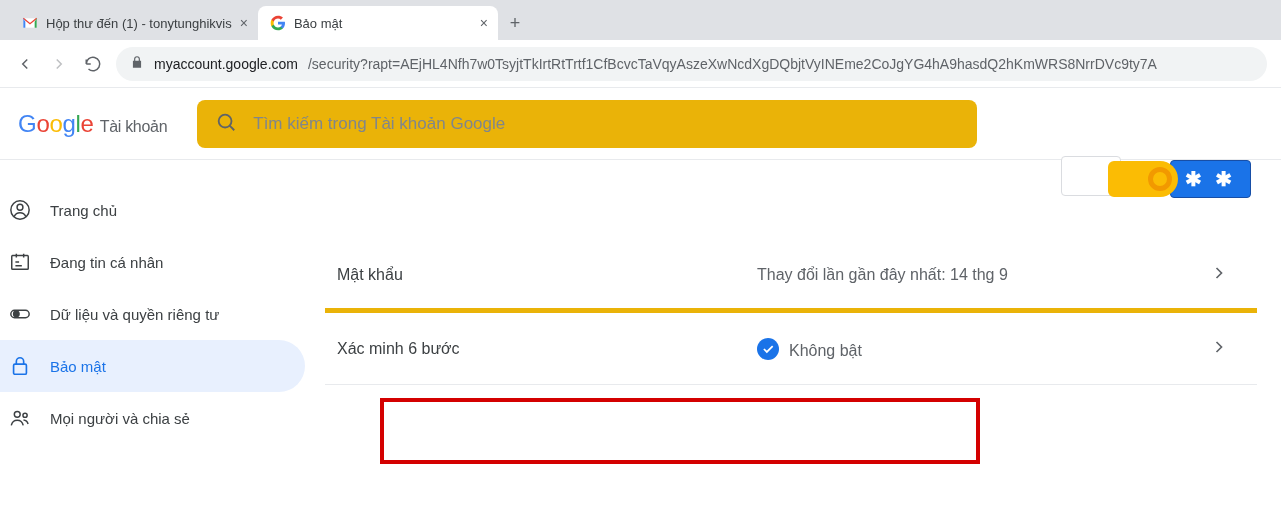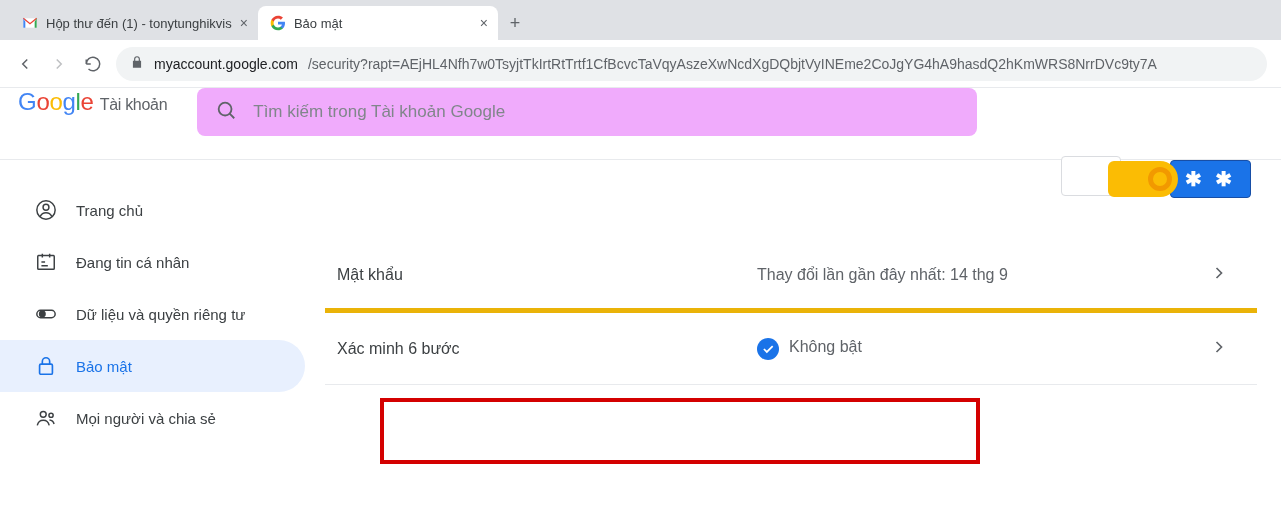--- a/index.html
+++ b/index.html
@@ -16,51 +16,51 @@
 
   .addr-bar { display: flex; align-items: center; height: 48px; background: #fff; padding: 0 14px; gap: 12px; border-bottom: 1px solid #e8eaed; }
   .nav-btn { width: 22px; height: 22px; display: flex; align-items: center; justify-content: center; color: #5f6368; cursor: pointer; }
   .nav-btn svg { width: 18px; height: 18px; }
   .url-pill { flex: 1; height: 34px; background: #f1f3f4; border-radius: 17px; display: flex; align-items: center; padding: 0 14px; gap: 10px; color: #202124; font-size: 14px; }
   .url-pill .host { color: #202124; }
   .url-pill .path { color: #5f6368; }
   .lock-icon { width: 14px; }
 
   
-  .page-header { display: flex; height: 72px; padding: 0 18px; border-bottom: 1px solid #e8eaed; gap: 30px; }
+  .page-header { display: flex; align-items: center; height: 72px; padding: 0 18px; border-bottom: 1px solid #e8eaed; gap: 30px; }
   .g-logo { font-size: 24px; font-weight: 500; letter-spacing: -0.3px; display: flex; align-items: baseline; gap: 6px; }
   .g-google { display: inline-block; }
   .g-google .b { color:#4285F4; } .g-google .r { color:#EA4335; } .g-google .y { color:#FBBC05; } .g-google .g { color:#34A853; }
   .g-product { color:#5f6368; font-size: 16px; font-weight: 400; }
 
-  .searchbox { flex: 0 0 780px; height: 48px; background: #f0abfc; border-radius: 8px; display: flex; align-items: center; padding: 0 18px; gap: 16px; }
+  .searchbox { flex: 0 0 780px; height: 48px; background: #eab308; border-radius: 8px; display: flex; align-items: center; padding: 0 18px; gap: 16px; }
   .searchbox input { border: none; background: transparent; outline: none; font-size: 17px; color: #5f6368; flex: 1; }
   .searchbox input::placeholder { color: #80868b; }
 
   
   .content { display: flex; height: calc(513px - 40px - 48px - 72px); }
   .sidebar { width: 305px; padding-top: 24px; }
-  .side-item { display: flex; align-items: center; gap: 18px; height: 52px; padding-left: 34px; font-size: 15px; color: #3c4043; border-top-right-radius: 26px; border-bottom-right-radius: 26px; cursor: pointer; }
+  .side-item { display: flex; align-items: center; gap: 18px; height: 52px; padding-left: 8px; font-size: 15px; color: #3c4043; border-top-right-radius: 26px; border-bottom-right-radius: 26px; cursor: pointer; }
   .side-item.active { background: #e8f0fe; color: #1a73e8; }
   .side-item.active svg { stroke: #1a73e8; fill: none; }
   .side-item svg { width: 22px; height: 22px; }
   .side-icon { width: 24px; display:flex; justify-content:center; }
 
   .main { flex: 1; padding-top: 0; position: relative; }
   .illus { position: absolute; right: 30px; top: 0; display:flex; align-items:center; }
   .illus .key { width:70px; height:36px; background:#fbbc04; border-radius:6px 18px 18px 6px; position:relative; }
   .illus .key::after { content:""; position:absolute; right:6px; top:6px; width:24px; height:24px; border:5px solid #f29900; border-radius:50%; box-sizing:border-box; }
   .illus .pwd { margin-left:-8px; background:#1a73e8; color:#fff; padding:6px 14px; border-radius:4px; font-size:20px; font-weight:700; letter-spacing:4px; border:1px solid #174ea6;}
   .illus .behind { position:absolute; right:130px; top:-4px; width:60px; height:40px; border:1px solid #dadce0; border-radius:4px; background:#fff; }
 
   .card { margin-left: 20px; margin-right: 24px; margin-top: 80px; border-top:1px solid transparent; }
   .row { display:flex; align-items:center; height: 72px; border-bottom: 5px solid #eab308; padding: 0 28px 0 12px; cursor:pointer; position: relative; }
   .row:last-child { border-bottom:1px solid #e8eaed; }
   .row .label { flex: 0 0 420px; font-size: 16px; color:#3c4043; }
-  .row .value { flex: 1; font-size: 16px; color:#5f6368; display:flex; align-items:flex-start; gap:10px; }
+  .row .value { flex: 1; font-size: 16px; color:#5f6368; display:flex; align-items:flex-end; gap:10px; }
   .row .chev { color:#5f6368; }
   .check-badge { width:22px; height:22px; border-radius:50%; background:#1a73e8; display:inline-flex; align-items:center; justify-content:center; }
   .check-badge svg { width:14px; height:14px; }
 
   .highlight-box { position:absolute; border:4px solid #d40000; pointer-events:none; left: 380px; top: 398px; width: 600px; height: 66px; }
 
   
   .fav { width:16px; height:16px; display:inline-flex; align-items:center; justify-content:center; }
   .fav.gmail { position:relative; width:16px; height:12px; }
   .fav.gmail svg { width:16px; height:12px; }

